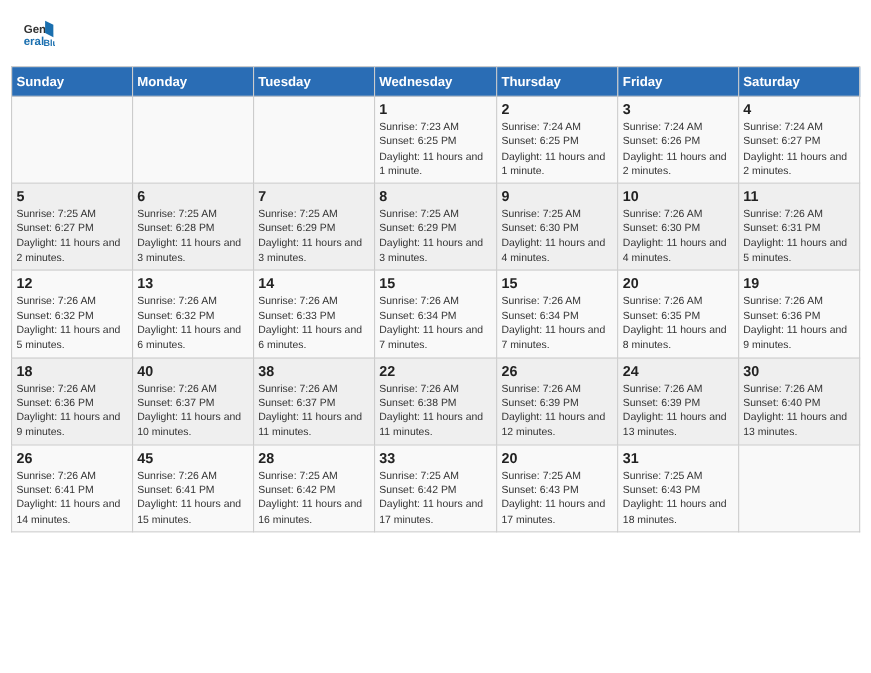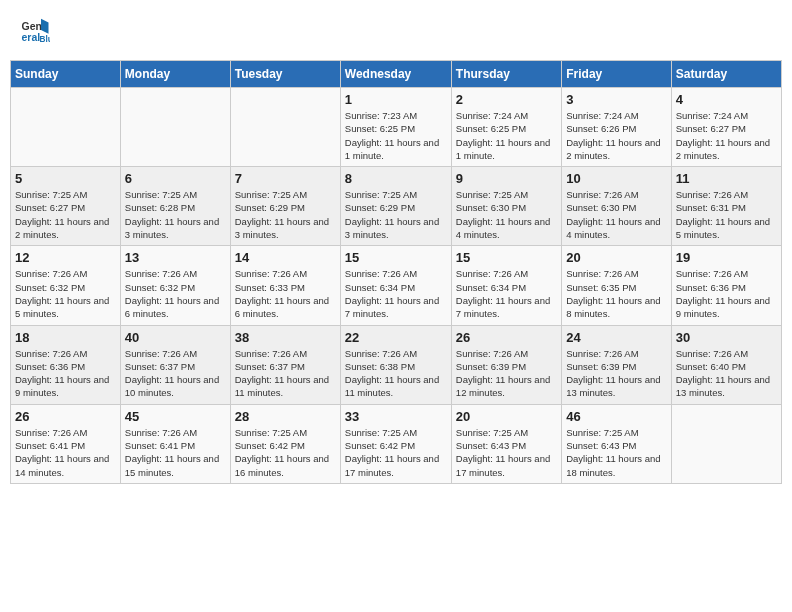--- a/index.html
+++ b/index.html
@@ -241,19 +241,19 @@
         </td>
         <td>
           <span class="day-number">33</span>
           <div class="day-info">Sunrise: 7:25 AM<br>Sunset: 6:42 PM<br>Daylight: 11 hours and 17 minutes.</div>
         </td>
         <td>
           <span class="day-number">20</span>
           <div class="day-info">Sunrise: 7:25 AM<br>Sunset: 6:43 PM<br>Daylight: 11 hours and 17 minutes.</div>
         </td>
         <td>
-          <span class="day-number">46</span>
+          <span class="day-number">31</span>
           <div class="day-info">Sunrise: 7:25 AM<br>Sunset: 6:43 PM<br>Daylight: 11 hours and 18 minutes.</div>
         </td>
         <td class="empty-cell"></td>
       </tr>
     </tbody>
 </table>
 
 </body></html>

